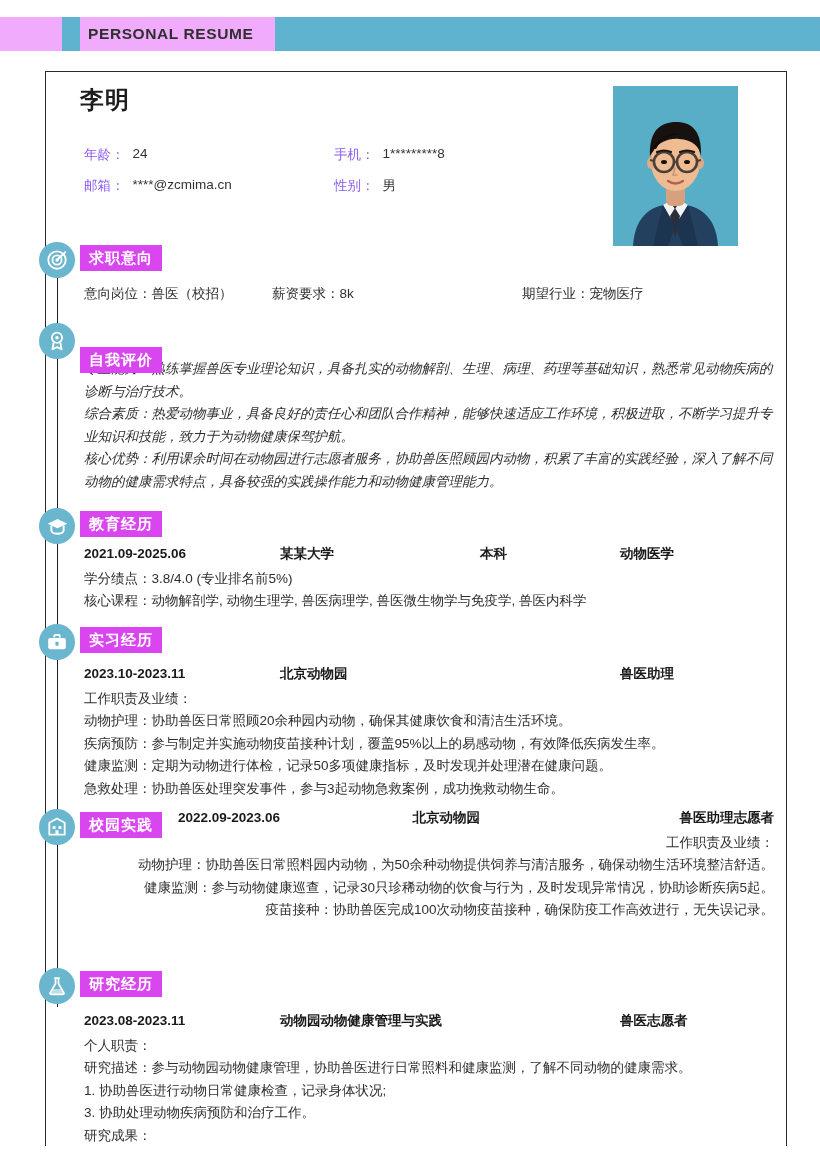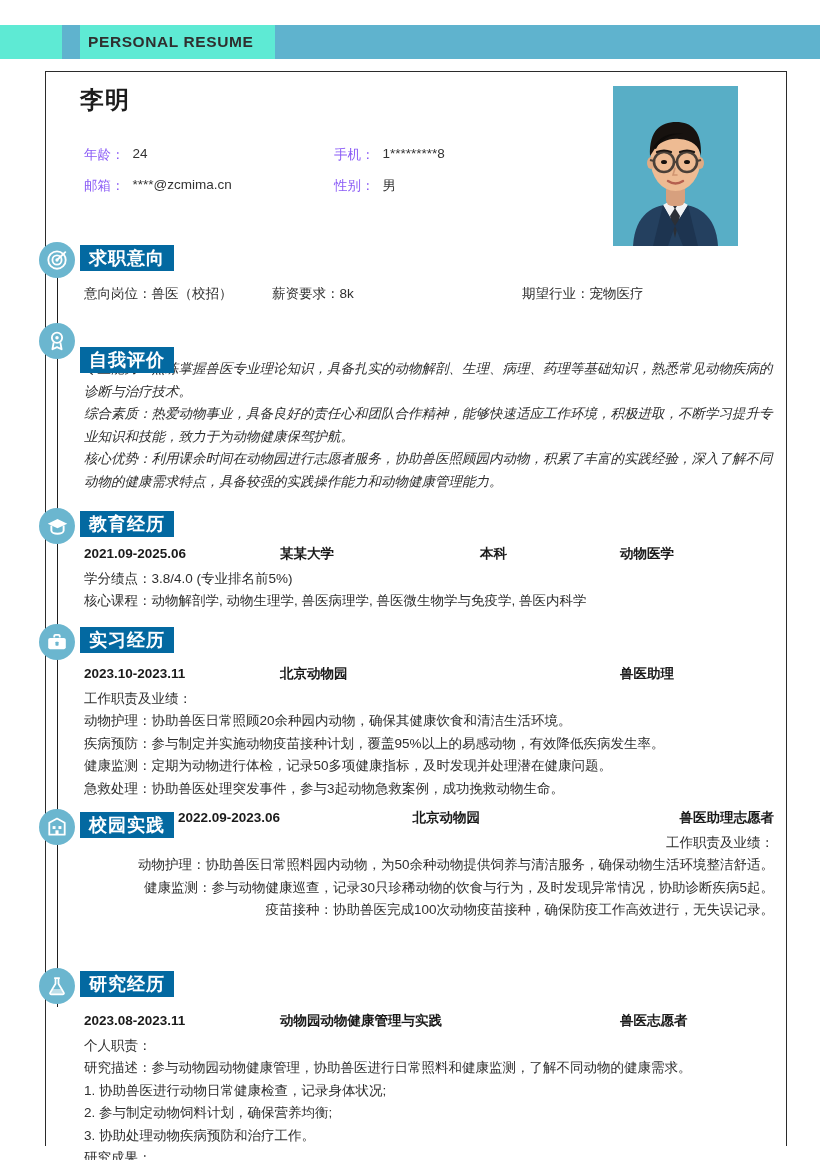--- a/index.html
+++ b/index.html
@@ -16,22 +16,21 @@
     position: relative;
   }
 
   
   .banner {
     position: absolute;
     left: 0;
     top: 17px;
     width: 820px;
     height: 34px;
-    background: #5eead4;
-    margin-top: 8px;
+    background: #f0abfc;
   }
   .banner-accent-block {
     position: absolute;
     left: 62px;
     top: 0;
     width: 18px;
     height: 34px;
     background: #5fb3ce;
   }
   .banner-title {
@@ -134,23 +133,23 @@
     align-items: center;
     justify-content: center;
   }
   .sec-icon svg { display: block; }
 
   .sec-badge {
     position: absolute;
     left: 80px;
     height: 26px;
     padding: 0 9px;
-    background: #0369a1;
+    background: #d946ef;
     color: #ffffff;
-    font-size: 18px;
+    font-size: 15px;
     font-weight: bold;
     letter-spacing: 1px;
     line-height: 26px;
     white-space: nowrap;
     z-index: 2;
   }
 
   .sec-body {
     position: absolute;
     left: 84px;
@@ -379,17 +378,16 @@
   <div class="sec-badge" style="top:971px;">研究经历</div>
   <div class="sec-body" style="top:1010px;">
     <div class="role-row">
       <span class="role-date">2023.08-2023.11</span>
       <span class="role-org" style="width:340px;">动物园动物健康管理与实践</span>
       <span class="role-title">兽医志愿者</span>
     </div>
     <p>个人职责：</p>
     <p>研究描述：参与动物园动物健康管理，协助兽医进行日常照料和健康监测，了解不同动物的健康需求。</p>
     <p>1. 协助兽医进行动物日常健康检查，记录身体状况;</p>
-    <p>2. 参与制定动物饲料计划，确保营养均衡;</p>
     <p>3. 协助处理动物疾病预防和治疗工作。</p>
     <p>研究成果：</p>
   </div>
 </div>
 
 </body></html>

